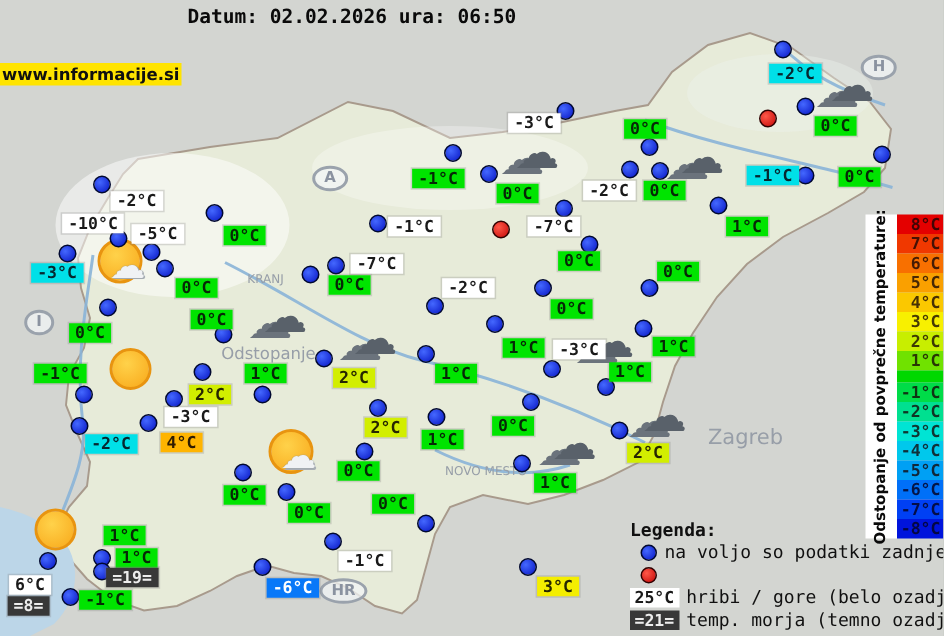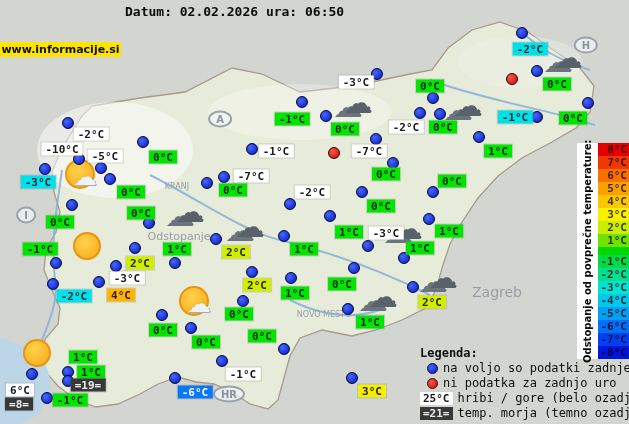--- a/index.html
+++ b/index.html
@@ -284,21 +284,20 @@
 
   <div id="legend">
     <div id="legend-title">Legenda:</div>
     <div id="legend-items">
         <div class="lrow">
           <div class="dot-ico"></div>
           <div>na voljo so podatki zadnje ure</div>
         </div>
         <div class="lrow">
           <div class="dot-ico red"></div>
-          <div>ni podatka za zadnjo uro</div>
         </div>
         <div class="lrow">
           <div class="chip-ico" style="background: rgb(255, 255, 255); color: rgb(26, 26, 26);">25°C</div>
           <div>hribi / gore (belo ozadje)</div>
         </div>
         <div class="lrow">
           <div class="chip-ico" style="background: rgb(56, 56, 56); color: rgb(236, 236, 236);">=21=</div>
           <div>temp. morja (temno ozadje)</div>
         </div>
       </div>

